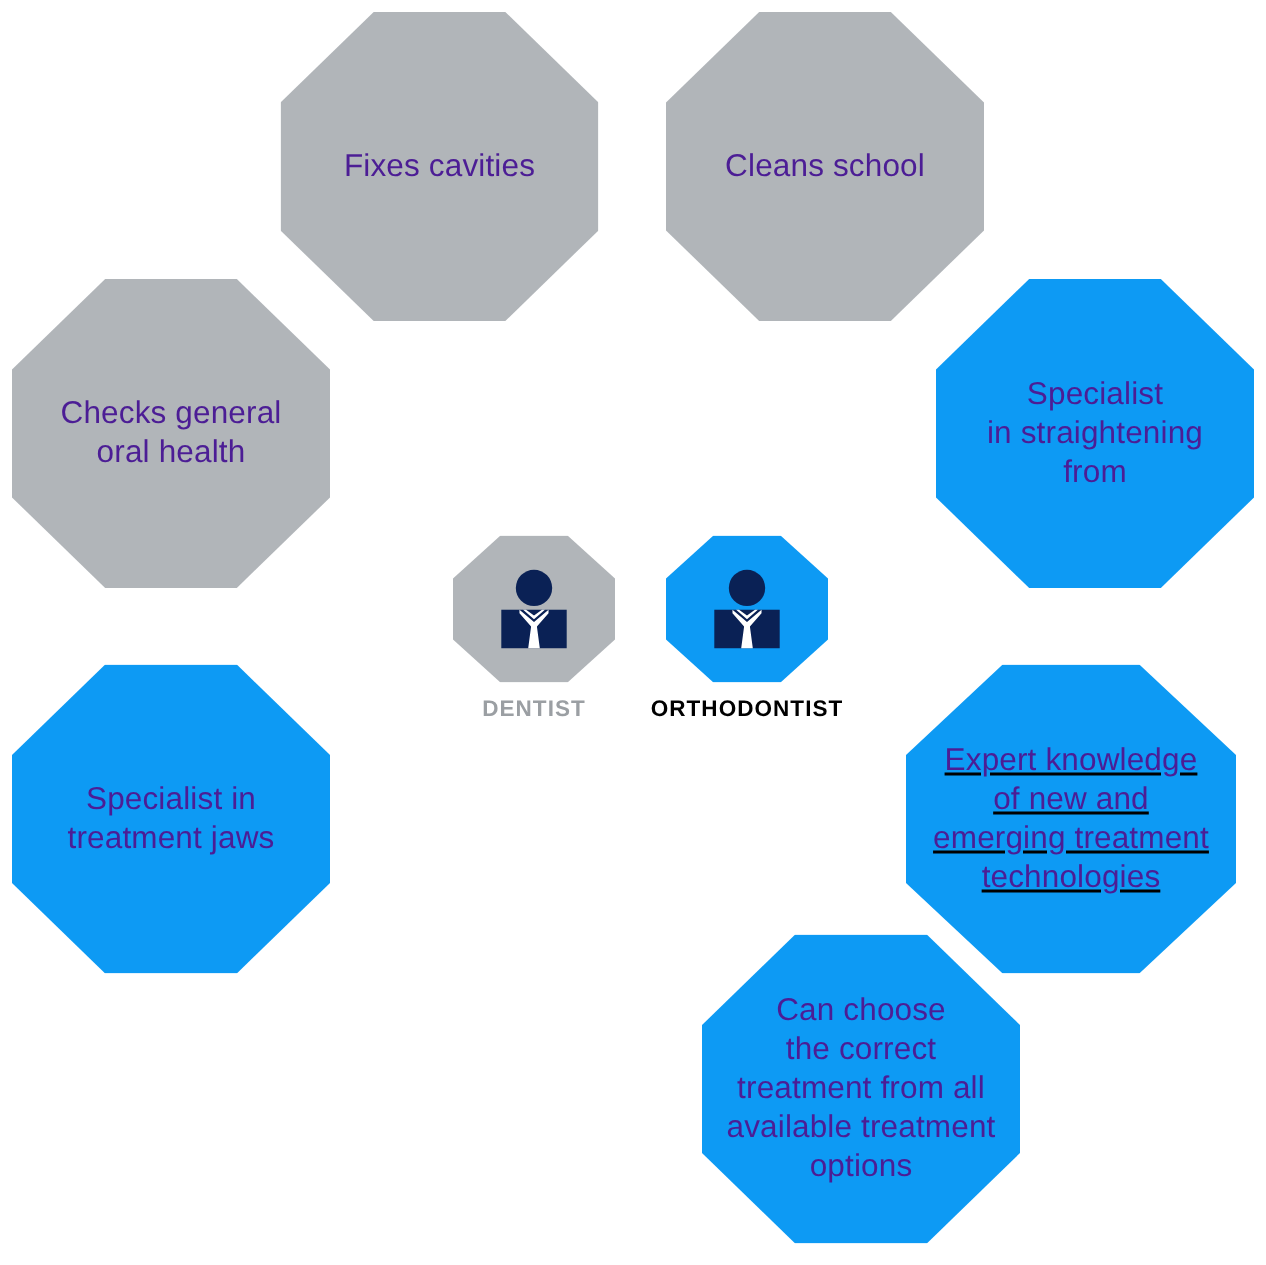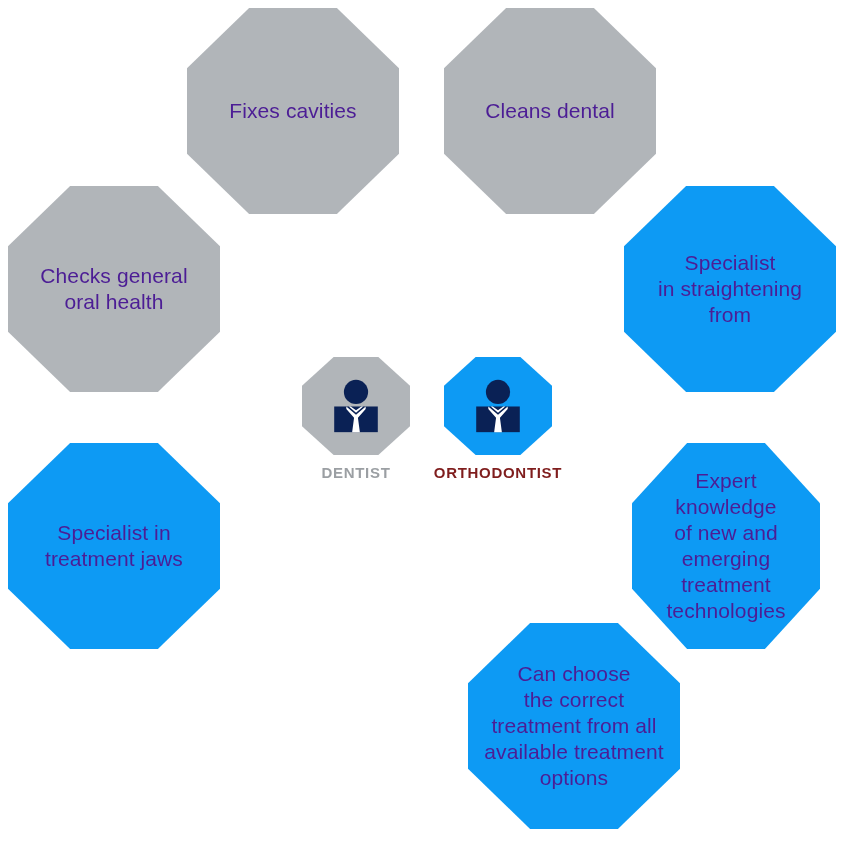--- a/index.html
+++ b/index.html
@@ -73,47 +73,47 @@
   }
 
   .persona-name {
     margin-top: 9px;
     font-size: 15px;
     font-weight: bold;
     letter-spacing: 0.7px;
     white-space: nowrap;
   }
   .persona-name.gray { color: #9b9fa3; }
-  .persona-name.blue { color: #7f1d1d; }
+  .persona-name.blue { color: #000000; }
 </style>
 </head>
 <body>
 
 <div id="canvas">
 
   <div class="octagon gray" style="left:187px; top:8px; width:212px; height:206px;">
     <span class="oct-label">Fixes cavities</span>
   </div>
 
   <div class="octagon gray" style="left:444px; top:8px; width:212px; height:206px;">
-    <span class="oct-label">Cleans dental</span>
+    <span class="oct-label">Cleans school</span>
   </div>
 
   <div class="octagon gray" style="left:8px; top:186px; width:212px; height:206px;">
     <span class="oct-label">Checks general
 oral health</span>
   </div>
 
   <div class="octagon blue" style="left:624px; top:186px; width:212px; height:206px;">
     <span class="oct-label">Specialist
 in straightening
 from</span>
   </div>
 
-  <div class="octagon blue" style="left:632px; top:443px; width:188px; height:206px;">
+  <div class="octagon blue" style="left:604px; top:443px; width:220px; height:206px;text-decoration:underline;">
     <span class="oct-label">Expert knowledge
 of new and
 emerging treatment
 technologies</span>
   </div>
 
   <div class="octagon blue" style="left:468px; top:623px; width:212px; height:206px;">
     <span class="oct-label">Can choose
 the correct
 treatment from all

